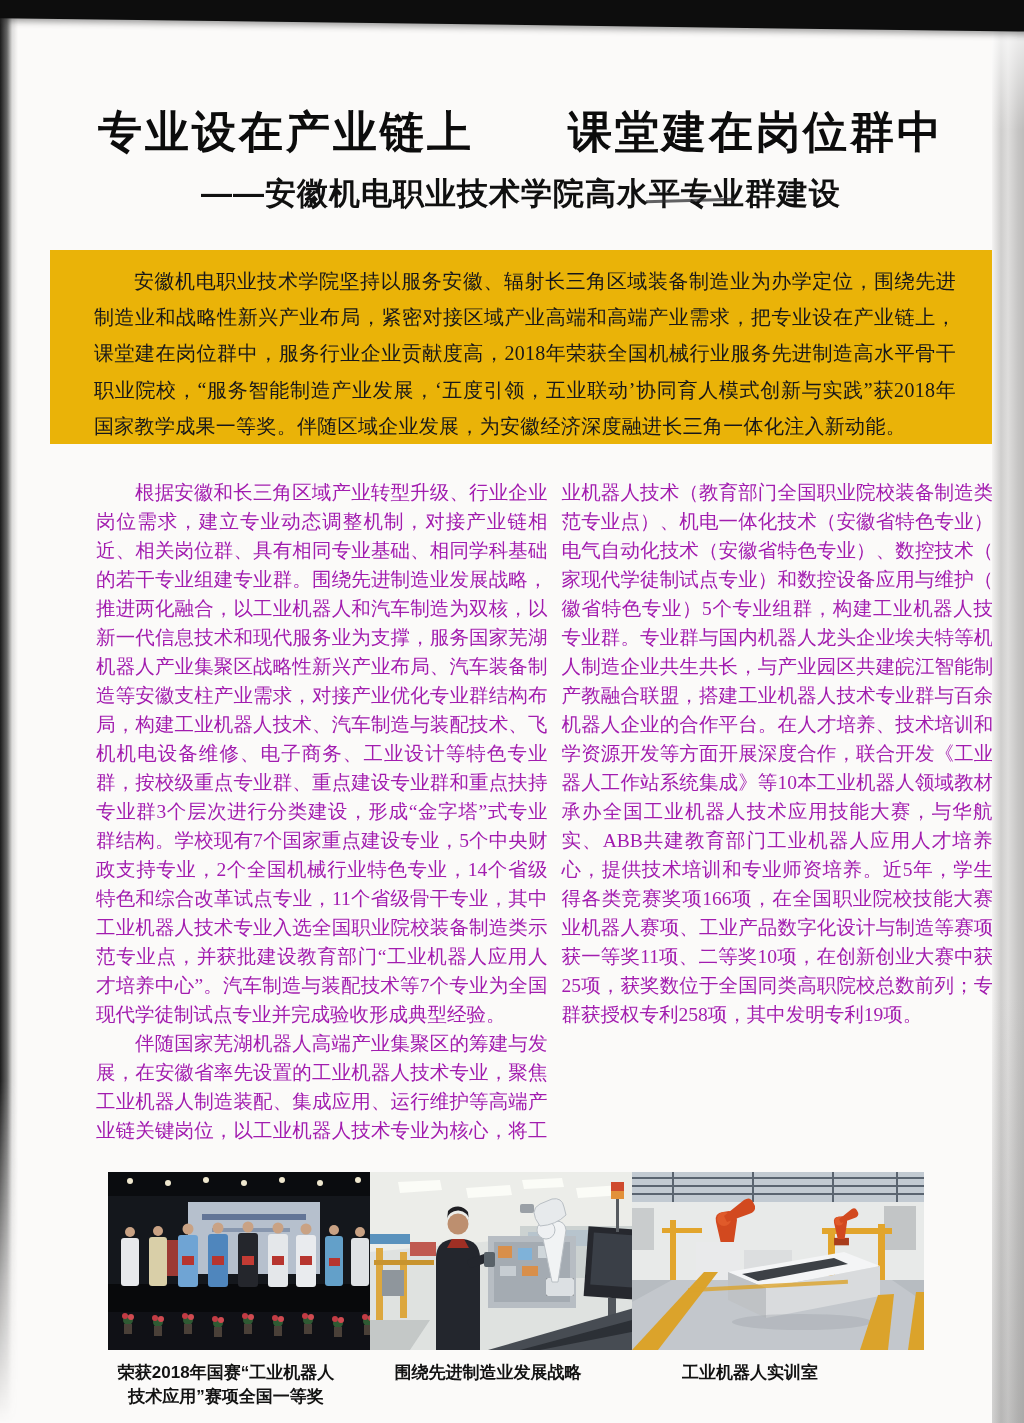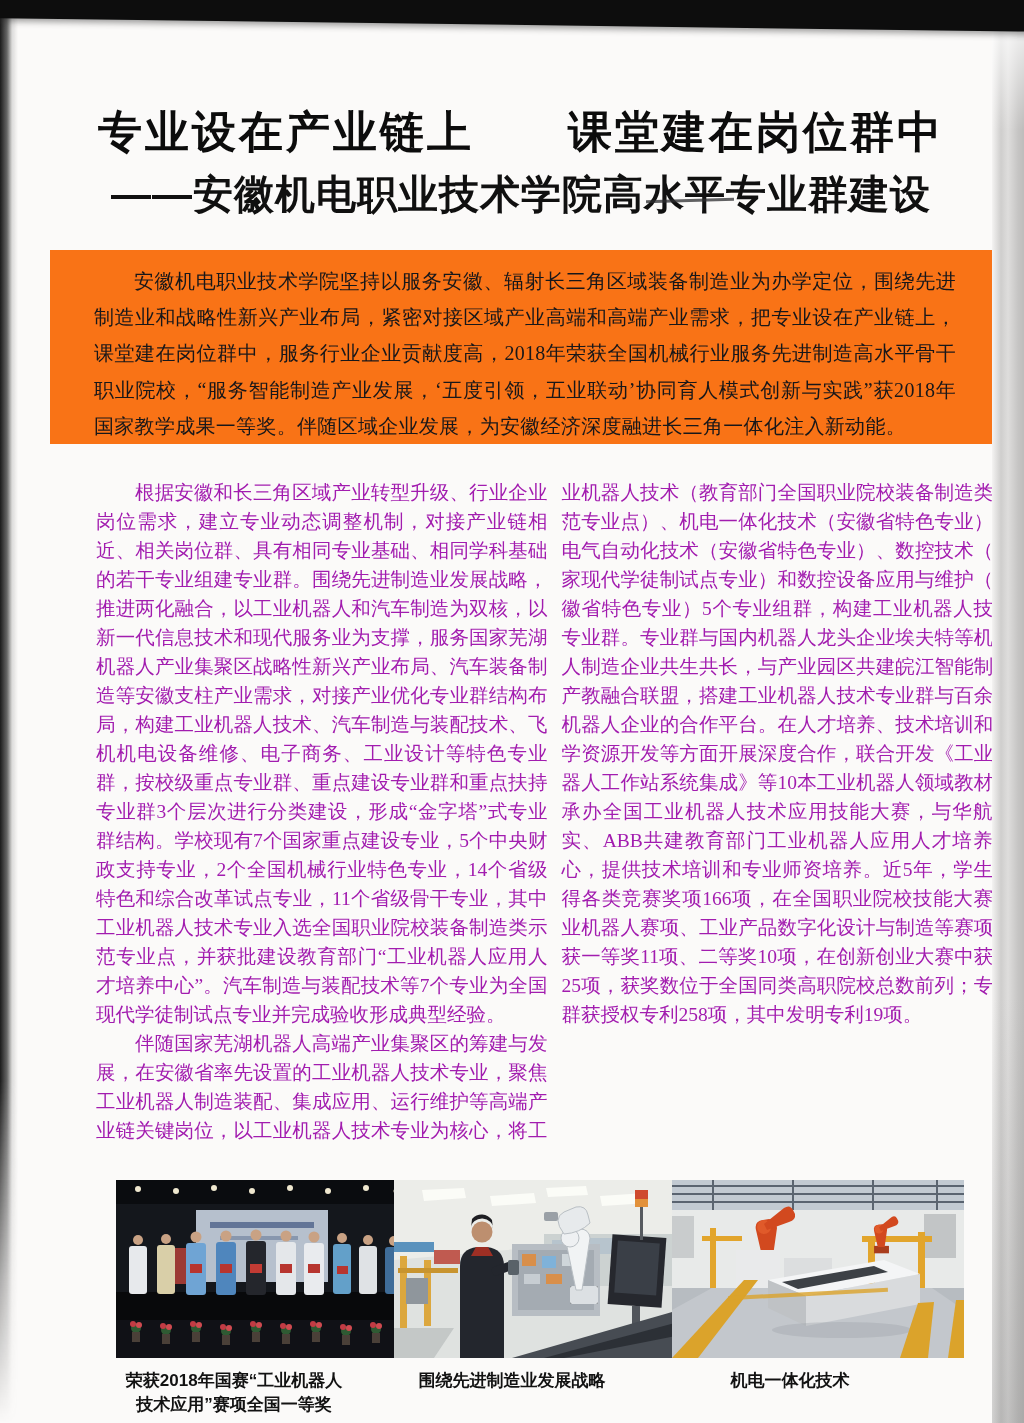--- a/index.html
+++ b/index.html
@@ -25,39 +25,39 @@
                 background:rgba(45,45,48,.75); transform:rotate(-1.6deg); z-index:3; }
 
   
   .page { position:absolute; left:10px; top:12px; width:982px; height:1423px; z-index:2;padding-left:40px; }
 
   .title { margin:92px 0 0 0; text-align:center; color:#0c0c0c;
            font-family:"Liberation Sans","DejaVu Sans",sans-serif;
            font-size:44px; font-weight:900; letter-spacing:3px; line-height:56px; }
   .subtitle { margin:12px 0 0 0; text-align:center; color:#101010;
            font-family:"Liberation Sans","DejaVu Sans",sans-serif;
-           font-size:40px; font-weight:700; letter-spacing:1px; line-height:44px; }
-
-  .abstract { margin-top:34px; width:100%; height:194px; background:#f97316;
+           font-size:31px; font-weight:700; letter-spacing:1px; line-height:44px; }
+
+  .abstract { margin-top:34px; width:100%; height:194px; background:#eab308;
               padding:13px 36px 0 44px; overflow:hidden; }
   .abstract p { margin:0; font-size:20px; line-height:36.2px; color:#17171a;
                 text-indent:2em; text-align:justify; letter-spacing:.3px; }
 
   .columns { margin:34px 0 0 46px; width:917px; height:672px; overflow:hidden;
              column-count:2; column-gap:14px; column-fill:auto; }
   .columns h3 { margin:0 0 6px 0; color:#1c2d7c;
                 font-family:"Liberation Sans","DejaVu Sans",sans-serif;
                 font-size:17.5px; font-weight:700; line-height:29px;
                 text-indent:38px; letter-spacing:0; break-inside:avoid; }
   .columns h3.second { margin-top:17px; }
   .columns p { margin:0; font-size:19.5px; line-height:29px; color:#a21caf;
                text-indent:2em; text-align:justify; }
 
   .photo-row { margin:18px 0 0 54px; width:912px; display:flex; gap:18px; }
-  .photo-row figure { margin:12px; width:236px; }
+  .photo-row figure { margin:4px; width:236px; }
   .photo-row svg { display:block; width:292px; height:178px; }
   .photo-row figcaption { margin-top:11px; text-align:center; color:#121212;
                font-family:"Liberation Sans","DejaVu Sans",sans-serif;
                font-size:17px; font-weight:700; line-height:24px; white-space:pre-line; }
 </style>
 </head>
 <body>
 
 <div class="scan">
 
@@ -301,21 +301,21 @@
             <polygon points="110,102 202,86 216,92 126,109" fill="#3d4146"></polygon>
             <ellipse cx="170" cy="150" rx="70" ry="8" fill="#9aa0a6" opacity=".35"></ellipse>
           </g>
           <g fill="#dba32b">
             <polygon points="0,178 26,178 86,100 72,100"></polygon>
             <polygon points="228,178 256,178 262,122 246,123"></polygon>
             <polygon points="276,178 292,178 292,120 284,120"></polygon>
             <rect x="56" y="112" width="160" height="4" transform="rotate(-3 136 114)" opacity=".8"></rect>
           </g>
         </svg>
-        <figcaption>机电一体化技术</figcaption>
+        <figcaption>工业机器人实训室</figcaption>
       </figure>
 
     </div>
   </div>
 
   <div class="band-top"></div>
   <div class="edge-left"></div>
   <div class="edge-right"></div>
   <div class="strike-artifact"></div>
 

